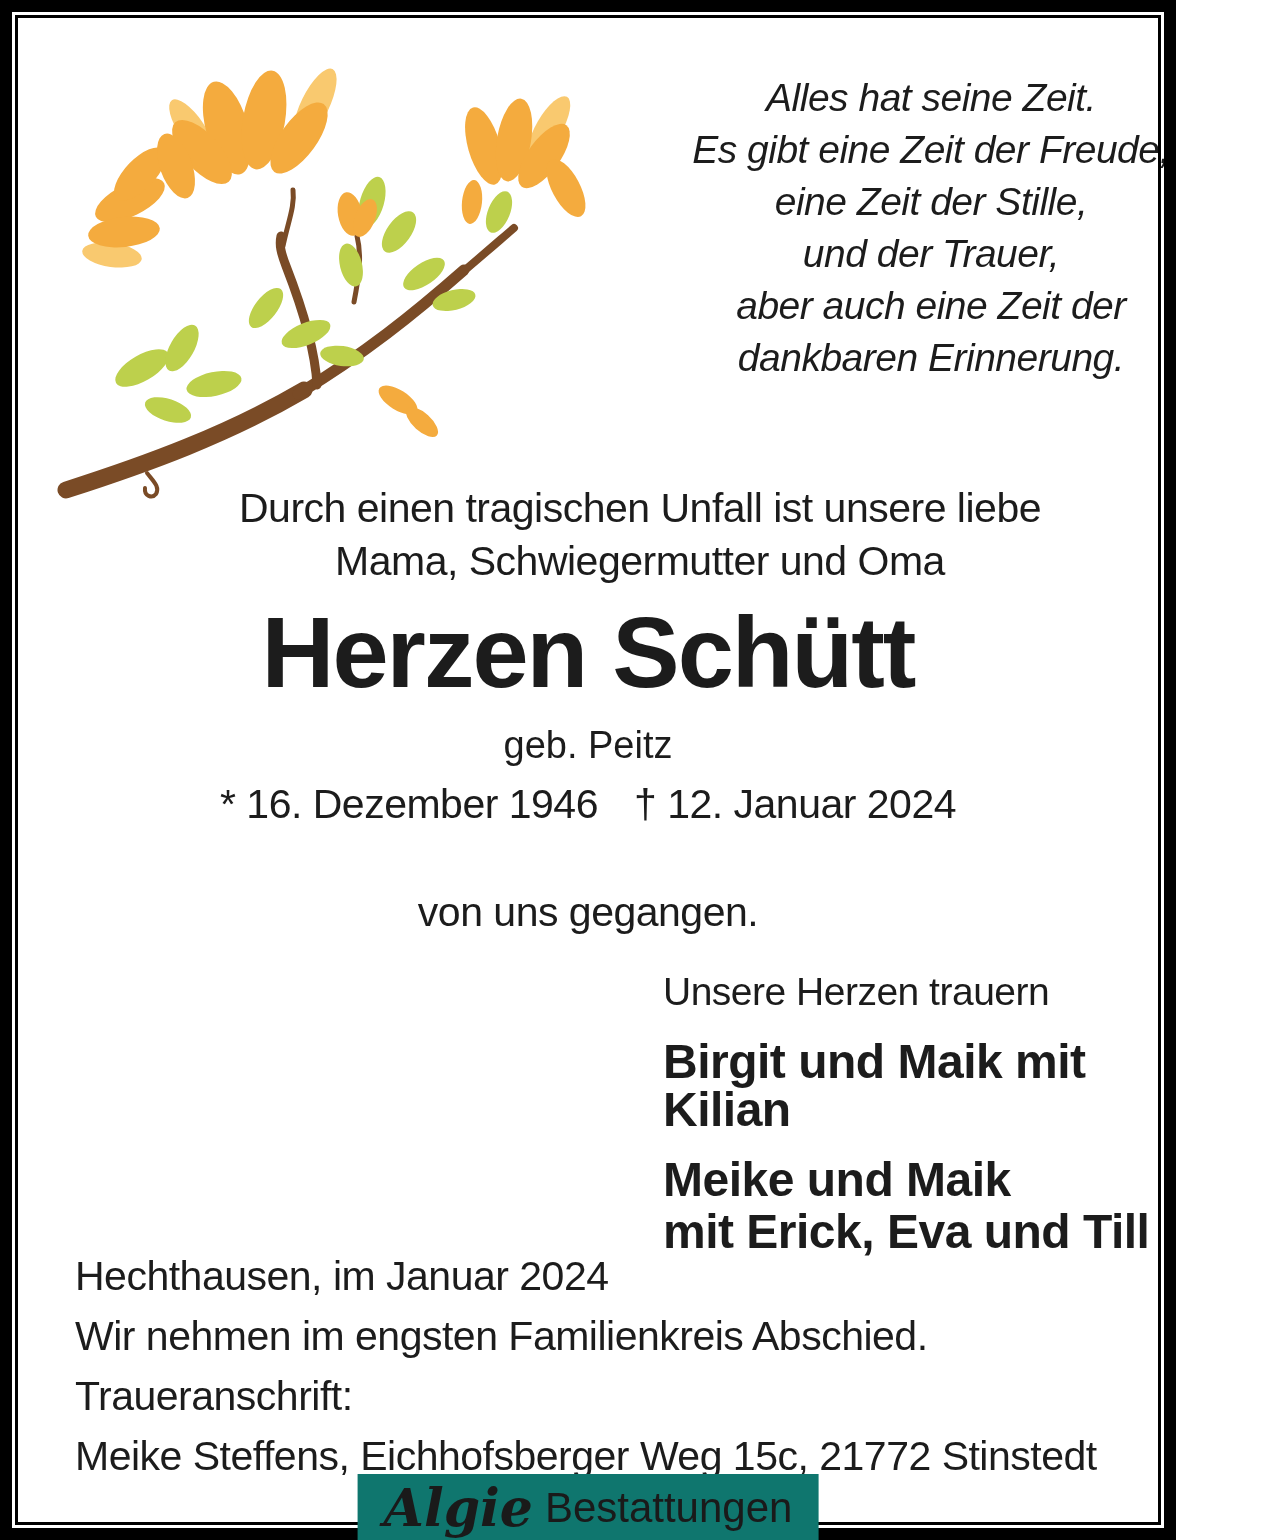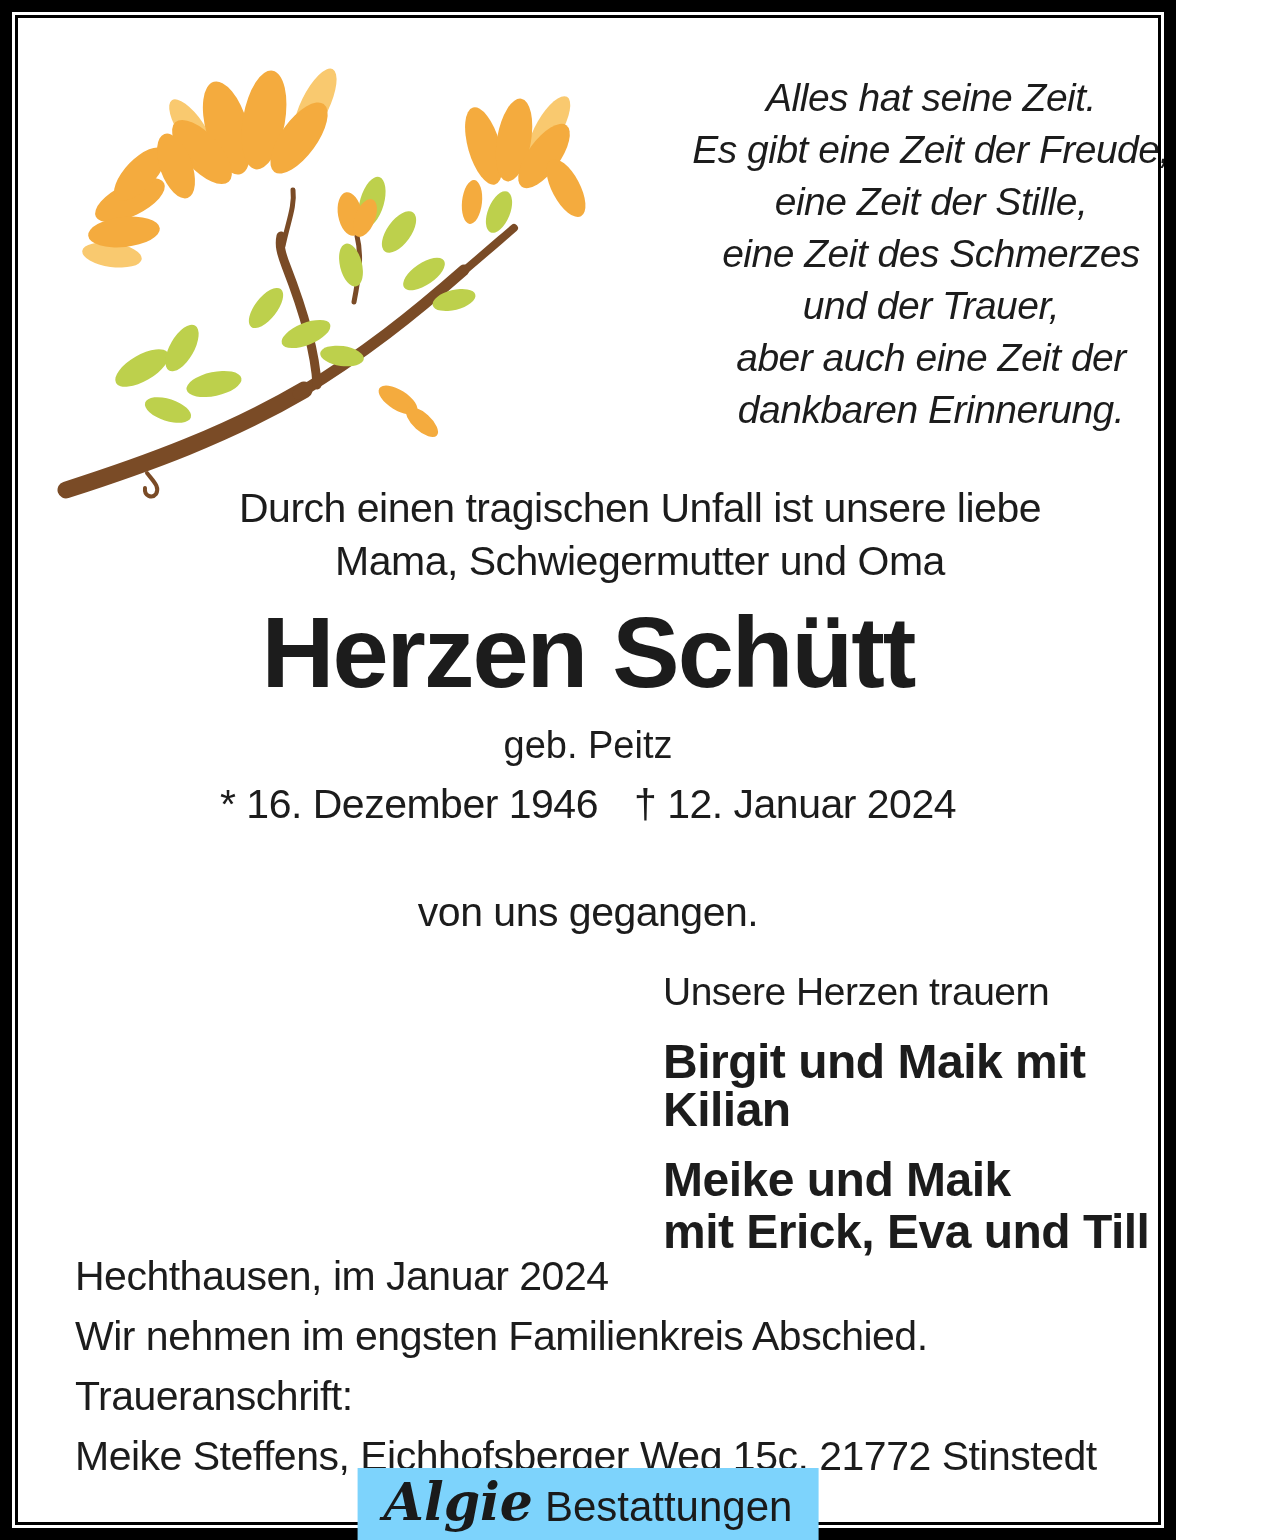--- a/index.html
+++ b/index.html
@@ -35,22 +35,22 @@
   .mourning { position:absolute; left:663px; top:968px; }
   .mourning-header { font-size:39px; line-height:48px; margin-bottom:22px; letter-spacing:-0.5px; }
   .mourner { font-size:48px; line-height:48px; font-weight:700; letter-spacing:-0.5px; }
   .mourner.first  { margin-bottom:22px; }
   .mourner.second { margin-bottom:4px; }
 
   .closing { position:absolute; left:75px; top:1246px; font-size:41px; line-height:60px; letter-spacing:-0.5px; }
 
   .logo {
     position:absolute; bottom:0; left:50%; transform:translateX(-50%);
-    z-index:2; background:#7dd3fc; padding:8px 26px 12px;
-    display:flex; align-items:flex-end; gap:12px; white-space:nowrap; color:#1a1a1a;
+    z-index:2; background:#0f766e; padding:8px 26px 6px;
+    display:flex; align-items:center; gap:12px; white-space:nowrap; color:#1a1a1a;
   }
   .logo-script { font-family:"DejaVu Serif", serif; font-style:italic; font-weight:700;
                  font-size:52px; line-height:1; }
   .logo-rest   { font-size:42px; line-height:1; }
 </style>
 </head>
 <body>
 
 <div class="page">
 
@@ -108,21 +108,20 @@
       <ellipse cx="420" cy="152" rx="10" ry="22" transform="rotate(6 420 152)"></ellipse>
       <ellipse cx="346" cy="350" rx="22" ry="10" transform="rotate(32 346 350)"></ellipse>
       <ellipse cx="370" cy="372" rx="20" ry="9" transform="rotate(42 370 372)"></ellipse>
     </g>
   </svg>
 
   <div class="poem">
     <div>Alles hat seine Zeit.</div>
     <div>Es gibt eine Zeit der Freude,</div>
     <div>eine Zeit der Stille,</div>
-    <div>eine Zeit des Schmerzes</div>
     <div>und der Trauer,</div>
     <div>aber auch eine Zeit der</div>
     <div>dankbaren Erinnerung.</div>
   </div>
 
   <div class="intro">
     <div>Durch einen tragischen Unfall ist unsere liebe</div>
     <div>Mama, Schwiegermutter und Oma</div>
   </div>
 

